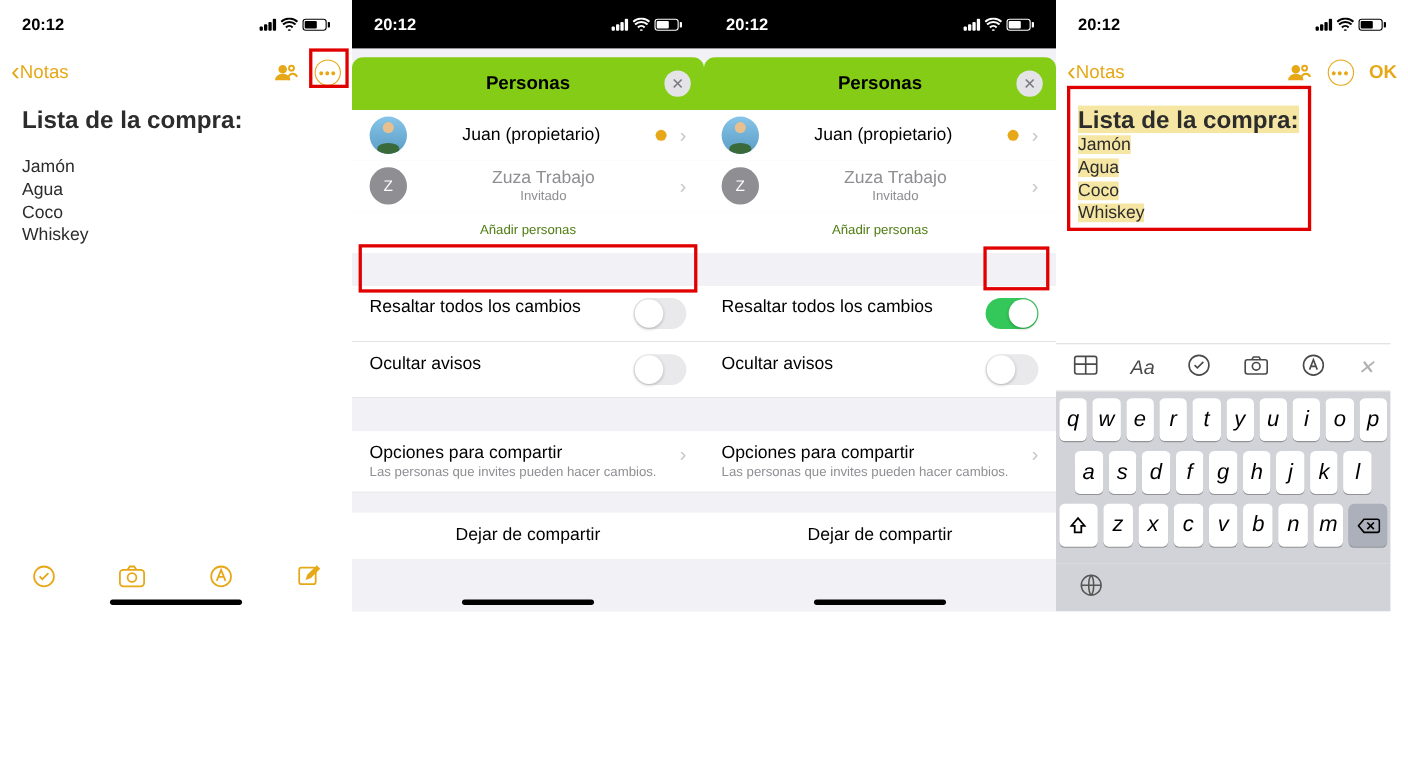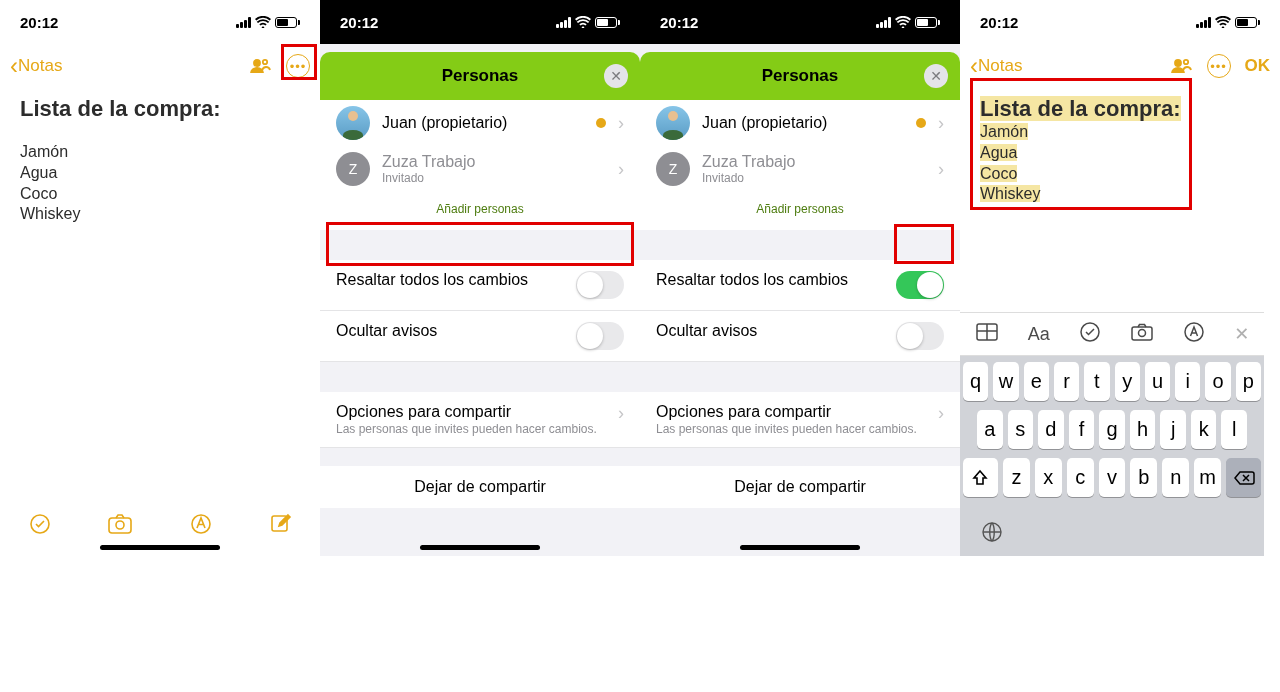--- a/index.html
+++ b/index.html
@@ -39,21 +39,21 @@
   .sheet-header { background: #84cc16; height: 48px; display: flex; align-items: center; justify-content: center; position: relative; border-top-left-radius: 10px; border-top-right-radius: 10px; margin: 8px 0 0 0; }
   .sheet-title { font-size: 17px; font-weight: 600; color: #000; }
   .close-btn { position: absolute; right: 12px; top: 12px; width: 24px; height: 24px; border-radius: 50%; background: #e4e4e8; color: #7a7a7e; display: flex; align-items: center; justify-content: center; font-size: 14px; }
   
   .person-row { display: flex; align-items: center; padding: 6px 16px; background: #fff; gap: 12px; }
   .avatar { width: 34px; height: 34px; border-radius: 50%; display: flex; align-items: center; justify-content: center; font-size: 14px; color: #fff; }
   .avatar.owner { background: linear-gradient(#87c5e8,#5a9cc5); position: relative; overflow: hidden; }
   .avatar.owner::after { content:''; position:absolute; bottom:0; width:20px; height:10px; background:#3a6a3a; border-radius:50% 50% 0 0; }
   .avatar.owner::before { content:''; position:absolute; top:5px; width:10px; height:10px; background:#e8c090; border-radius:50%; }
   .avatar.gray { background: #8e8e93; }
-  .person-info { flex: 1; }
+  .person-info { flex: 1; text-align: center; }
   .person-name { font-size: 16px; color: #000; }
   .person-sub { font-size: 12px; color: #8e8e93; }
   .dot-y { width: 10px; height: 10px; background: #e6a817; border-radius: 50%; }
   .chev-r { color: #c6c6c8; font-size: 18px; }
   .add-link { text-align: center; padding: 10px 0 14px; color: #4d7c0f; font-size: 12px; font-weight: 400; background: #fff; }
   
   .section-gap { height: 30px; background: #f2f2f6; }
   .section-gap.sm { height: 18px; }
   
   .setting-row { background: #fff; padding: 11px 16px; display: flex; justify-content: space-between; border-bottom: 0.5px solid #e4e4e6; }
@@ -347,21 +347,21 @@
   </div>
   <div class="note-body">
     <div><span class="note-title hl">Lista de la compra:</span></div>
     <div><span class="note-line hl">Jamón</span></div>
     <div><span class="note-line hl">Agua</span></div>
     <div><span class="note-line hl">Coco</span></div>
     <div><span class="note-line hl">Whiskey</span></div>
   </div>
   <div class="redbox" style="top:78px; left:10px; width:222px; height:132px;"></div>
 
-  <div style="position:absolute; bottom:0; left:0; right:16px;">
+  <div style="position:absolute; bottom:0; left:0; right:16px;font-style:italic;">
     <div class="kb-toolbar">
       <span><svg width="24" height="20" fill="none" stroke="#4a4a4a" stroke-width="1.5">
             <rect x="2" y="2" width="20" height="16" rx="2"></rect>
             <path d="M2 9h20M12 2v16"></path>
           </svg></span>
       <span style="font-size:18px;">Aa</span>
       <span><svg width="22" height="22" fill="none" stroke="#4a4a4a" stroke-width="1.5">
             <circle cx="11" cy="11" r="9"></circle>
             <path d="M7 11l2.5 2.5L15 8"></path>
           </svg></span>

